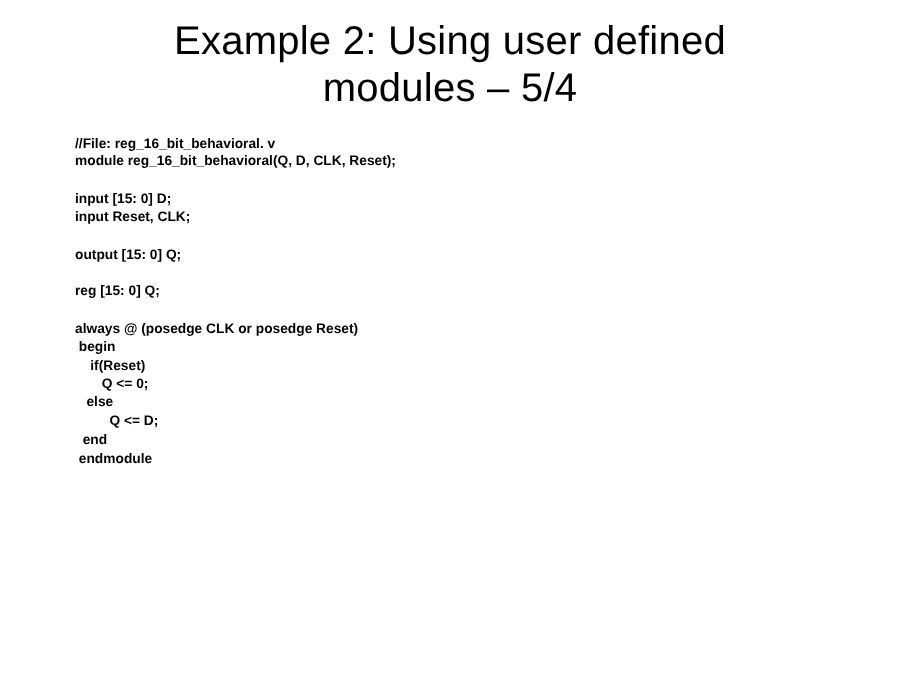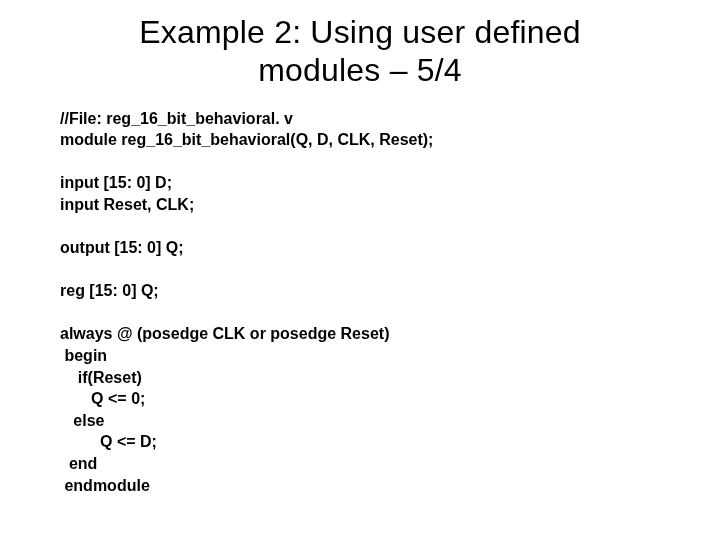--- a/index.html
+++ b/index.html
@@ -20,21 +20,21 @@
   }
   .title {
     font-size: 32px;
     font-weight: 400;
     text-align: center;
     line-height: 1.18;
     margin: 0 0 18px 0;
     letter-spacing: 0.2px;
   }
   .code {
-    font-size: 16px;
+    font-size: 11px;
     font-weight: 700;
     white-space: pre;
     line-height: 1.35;
     font-family: Arial, Helvetica, sans-serif;
   }
 </style>
 </head>
 <body>
 
 <div class="slide">

